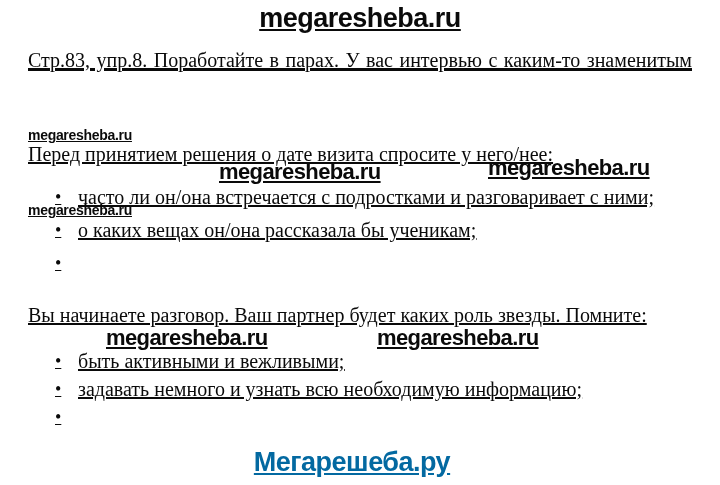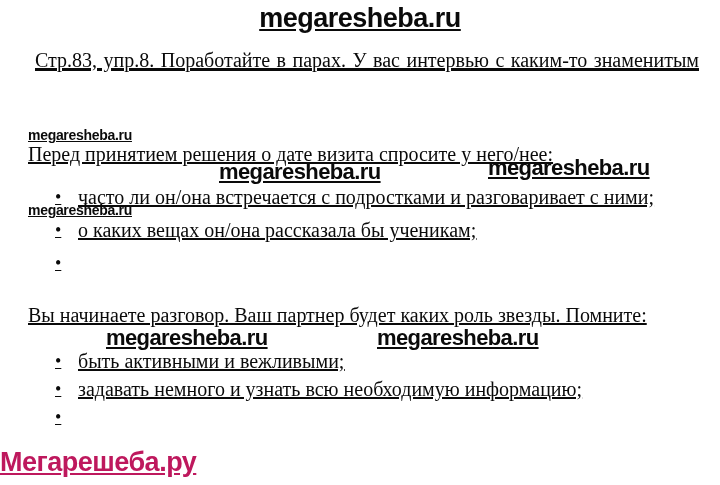--- a/index.html
+++ b/index.html
@@ -17,26 +17,26 @@
     left: 0; right: 0; top: 3px;
     text-align: center;
     font-family: "Liberation Sans", sans-serif;
     font-weight: 700;
     font-size: 27px;
     letter-spacing: -0.5px;
     color: #0a0a0a;
   }
   .brand-bottom {
     left: 0; right: 16px; top: 447px;
-    text-align: left;
+    text-align: center;
     font-family: "Liberation Sans", sans-serif;
     font-weight: 700;
     font-size: 27px;
     letter-spacing: -0.5px;
-    color: #be185d;
+    color: #0369a1;
   }
 
   
   .wm {
     font-family: "Liberation Sans", sans-serif;
     font-weight: 700;
     color: #0a0a0a;
     white-space: nowrap;
   }
   .wm-small { font-size: 14px; letter-spacing: -0.3px; }
@@ -46,21 +46,20 @@
   .wm-m1 { left: 219px; top: 159px; }
   .wm-m2 { left: 488px; top: 155px; }
   .wm-m3 { left: 106px; top: 325px; }
   .wm-m4 { left: 377px; top: 325px; }
 
   
   .task {
     left: 28px; top: 45px; width: 664px;
     font-size: 20px;
     line-height: 30px;
-    margin-left: 7px;
   }
   .task-line {
     text-decoration: underline;
     text-decoration-thickness: 1px;
     text-underline-offset: 3px;
     text-align: justify;
     text-align-last: justify;
   }
   .task-line.last { text-align-last: auto; }
 

